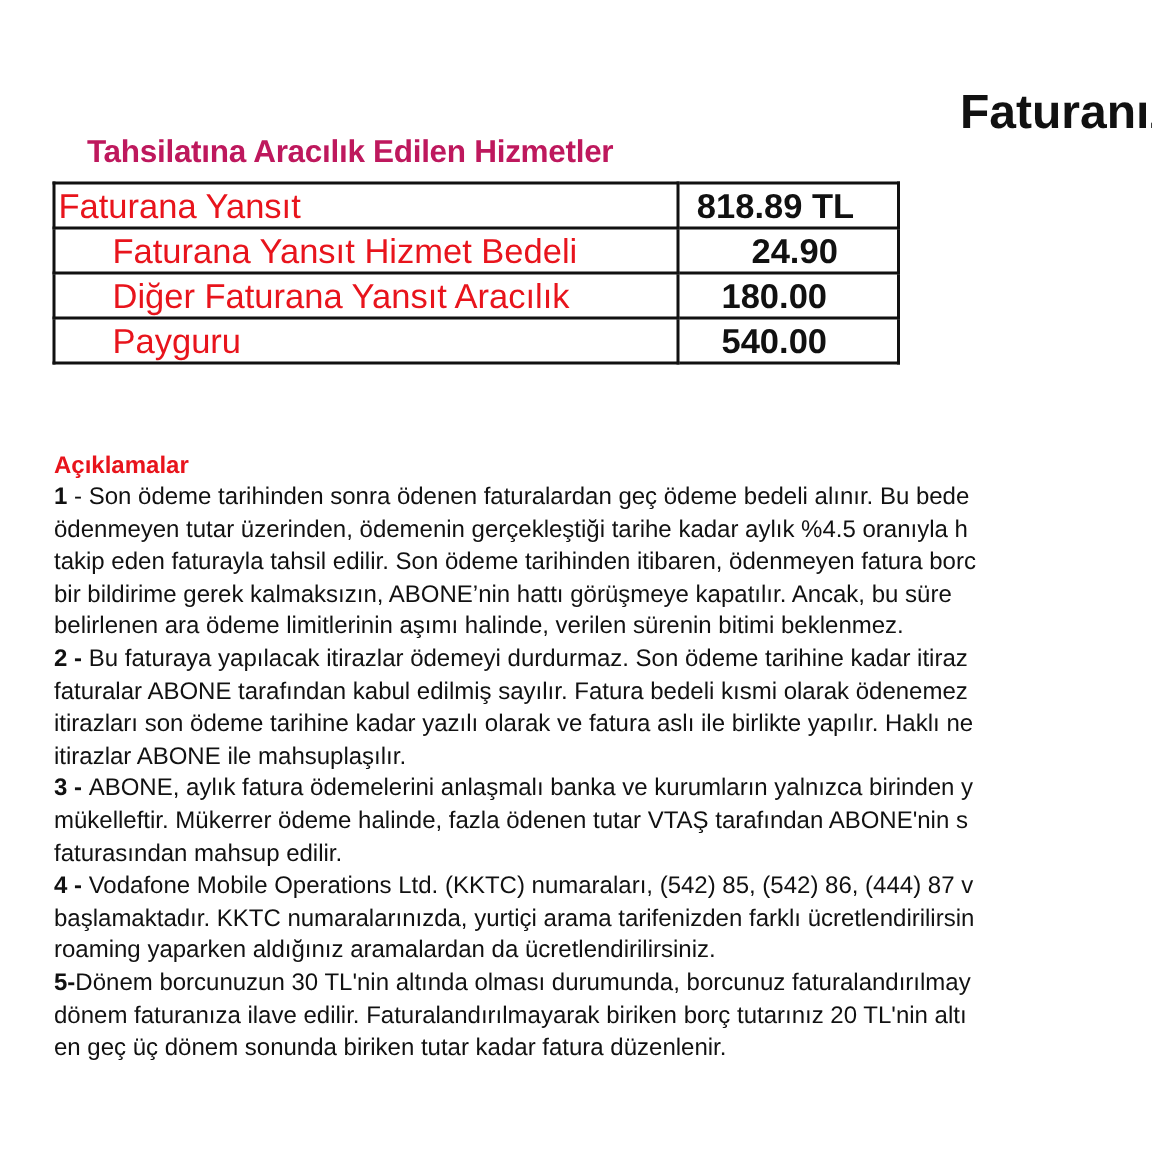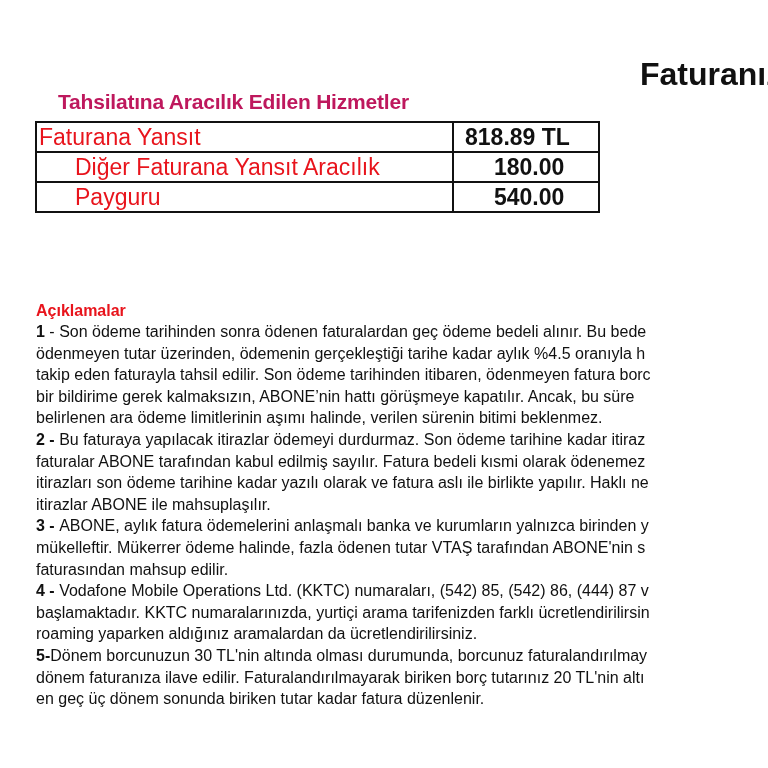--- a/index.html
+++ b/index.html
@@ -64,21 +64,21 @@
     .fee-table td.amount {
       width: 154px;
       font-weight: bold;
       color: #111111;
     }
     .fee-table td.amount.total {
       text-align: center;
       padding-right: 17px;
     }
     .fee-table td.amount.item {
-      padding-left: 40px;
+      padding-left: 28px;
     }
     .fee-table td.amount.item.centered {
       padding-left: 48px;
     }
     .notes {
       position: absolute;
       left: 36px;
       top: 301px;
       width: 1000px;
       font-size: 16px;
@@ -105,20 +105,24 @@
 
 <div class="section-title">Tahsilatına Aracılık Edilen Hizmetler</div>
 
 <table class="fee-table">
   <tbody>
     <tr>
       <td class="label">Faturana Yansıt</td>
       <td class="amount total">818.89 TL</td>
     </tr>
     <tr>
+      <td class="label sub">Faturana Yansıt Hizmet Bedeli</td>
+      <td class="amount item centered">24.90</td>
+    </tr>
+    <tr>
       <td class="label sub">Diğer Faturana Yansıt Aracılık</td>
       <td class="amount item">180.00</td>
     </tr>
     <tr>
       <td class="label sub">Payguru</td>
       <td class="amount item">540.00</td>
     </tr>
   </tbody>
 </table>
 

